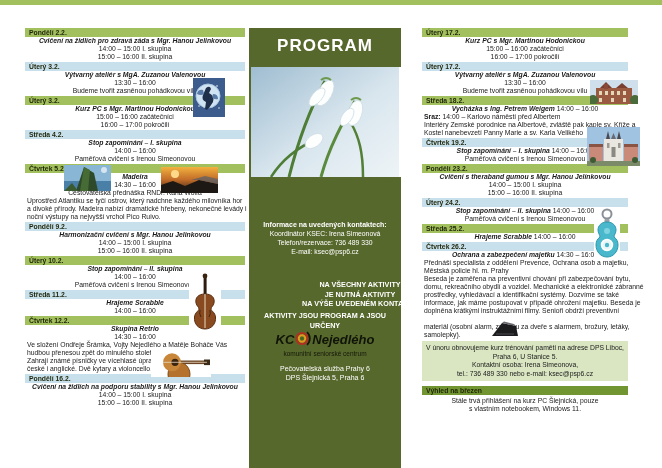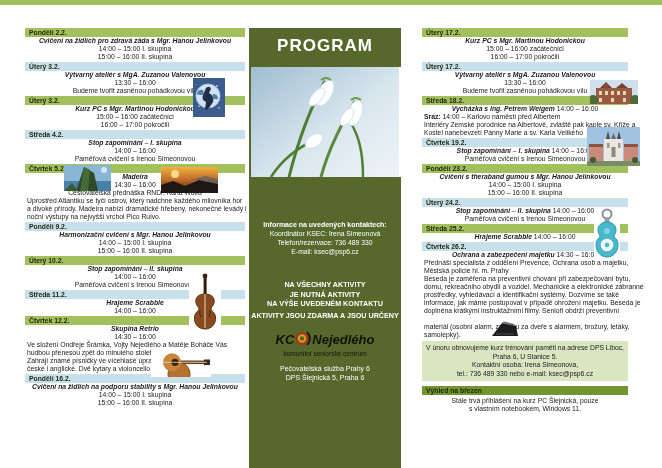--- a/index.html
+++ b/index.html
@@ -30,21 +30,21 @@
   
   #center-panel{left:249px;top:28px;width:152px;height:448px;background:#57682c;color:#ffffff;}
   #center-panel .abs{left:0;width:100%;text-align:center;}
   .panel-title{top:8px;font-size:17px;font-weight:bold;letter-spacing:1px;}
   .panel-month{top:156px;font-size:15px;font-weight:bold;letter-spacing:.5px;}
   .panel-photo{left:2px !important;top:39px;width:148px;height:110px;}
   .contact{top:192px;}
   .contact .head{font-size:7px;font-weight:bold;line-height:9px;}
   .contact .ln{font-size:6.8px;line-height:9px;}
   .note{font-size:7.2px;font-weight:bold;line-height:9.5px;}
-  #note1{top:252px;} #note2{top:283px;}
+  #note1{top:252px;margin-left:35px;} #note2{top:283px;}
   .logo-row{top:303px;display:flex;align-items:center;justify-content:center;gap:1px;
             color:#101408;font-size:13px;font-weight:bold;font-style:italic;}
   .logo-sub{top:322px;font-size:6.5px;color:#14180a;}
   .panel-footer{top:336px;} .panel-footer .ln{font-size:7px;line-height:9px;color:#fff;}
   
   .pic{position:absolute;z-index:5;background:#fff;}
   .pic svg{display:block;}
 </style>
 </head>
 <body>
@@ -135,21 +135,21 @@
         <div class="ln">Telefon/rezervace: 736 489 330</div>
         <div class="ln">E-mail: ksec@psp6.cz</div>
       </div>
   </div>
   <div id="note1" class="abs note">
       <div>NA VŠECHNY AKTIVITY</div>
       <div>JE NUTNÁ AKTIVITY</div>
       <div>NA VÝŠE UVEDENÉM KONTAKTU</div>
     </div>
   <div id="note2" class="abs note">
-      <div>AKTIVITY JSOU ZDARMA A JSOU URČENY</div>
+      <div>AKTIVITY JSOU PROGRAM A JSOU URČENY</div>
     </div>
   <div class="abs logo-row">
     <span>KC</span>
       <span class="pic" style="position:static;background:transparent;"><svg width="16" height="15" viewBox="0 0 16 15" style="display:inline-block;vertical-align:-2px;">
           <circle cx="7" cy="7.5" r="5.6" fill="none" stroke="#b03020" stroke-width="2"></circle>
           <circle cx="7" cy="7.5" r="3.2" fill="none" stroke="#e09b1e" stroke-width="2"></circle>
           <circle cx="7" cy="7.5" r="1.3" fill="#3a6b1f"></circle>
           <path d="M12,1.2 A8.5,8.5 0 0 1 12,13.8" fill="none" stroke="#14180a" stroke-width="1.8"></path>
         </svg></span>
       <span>Nejedlého</span>

